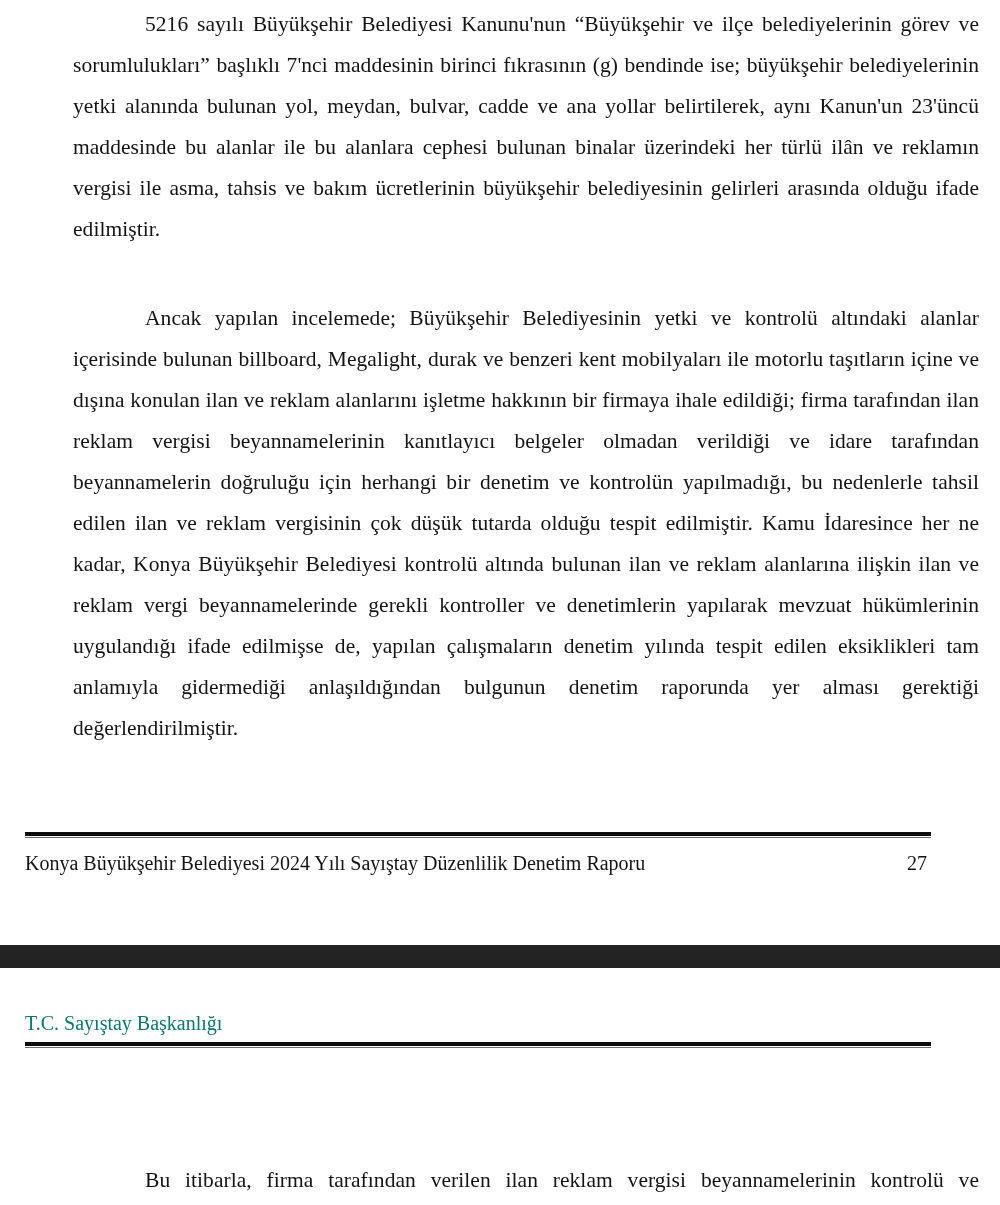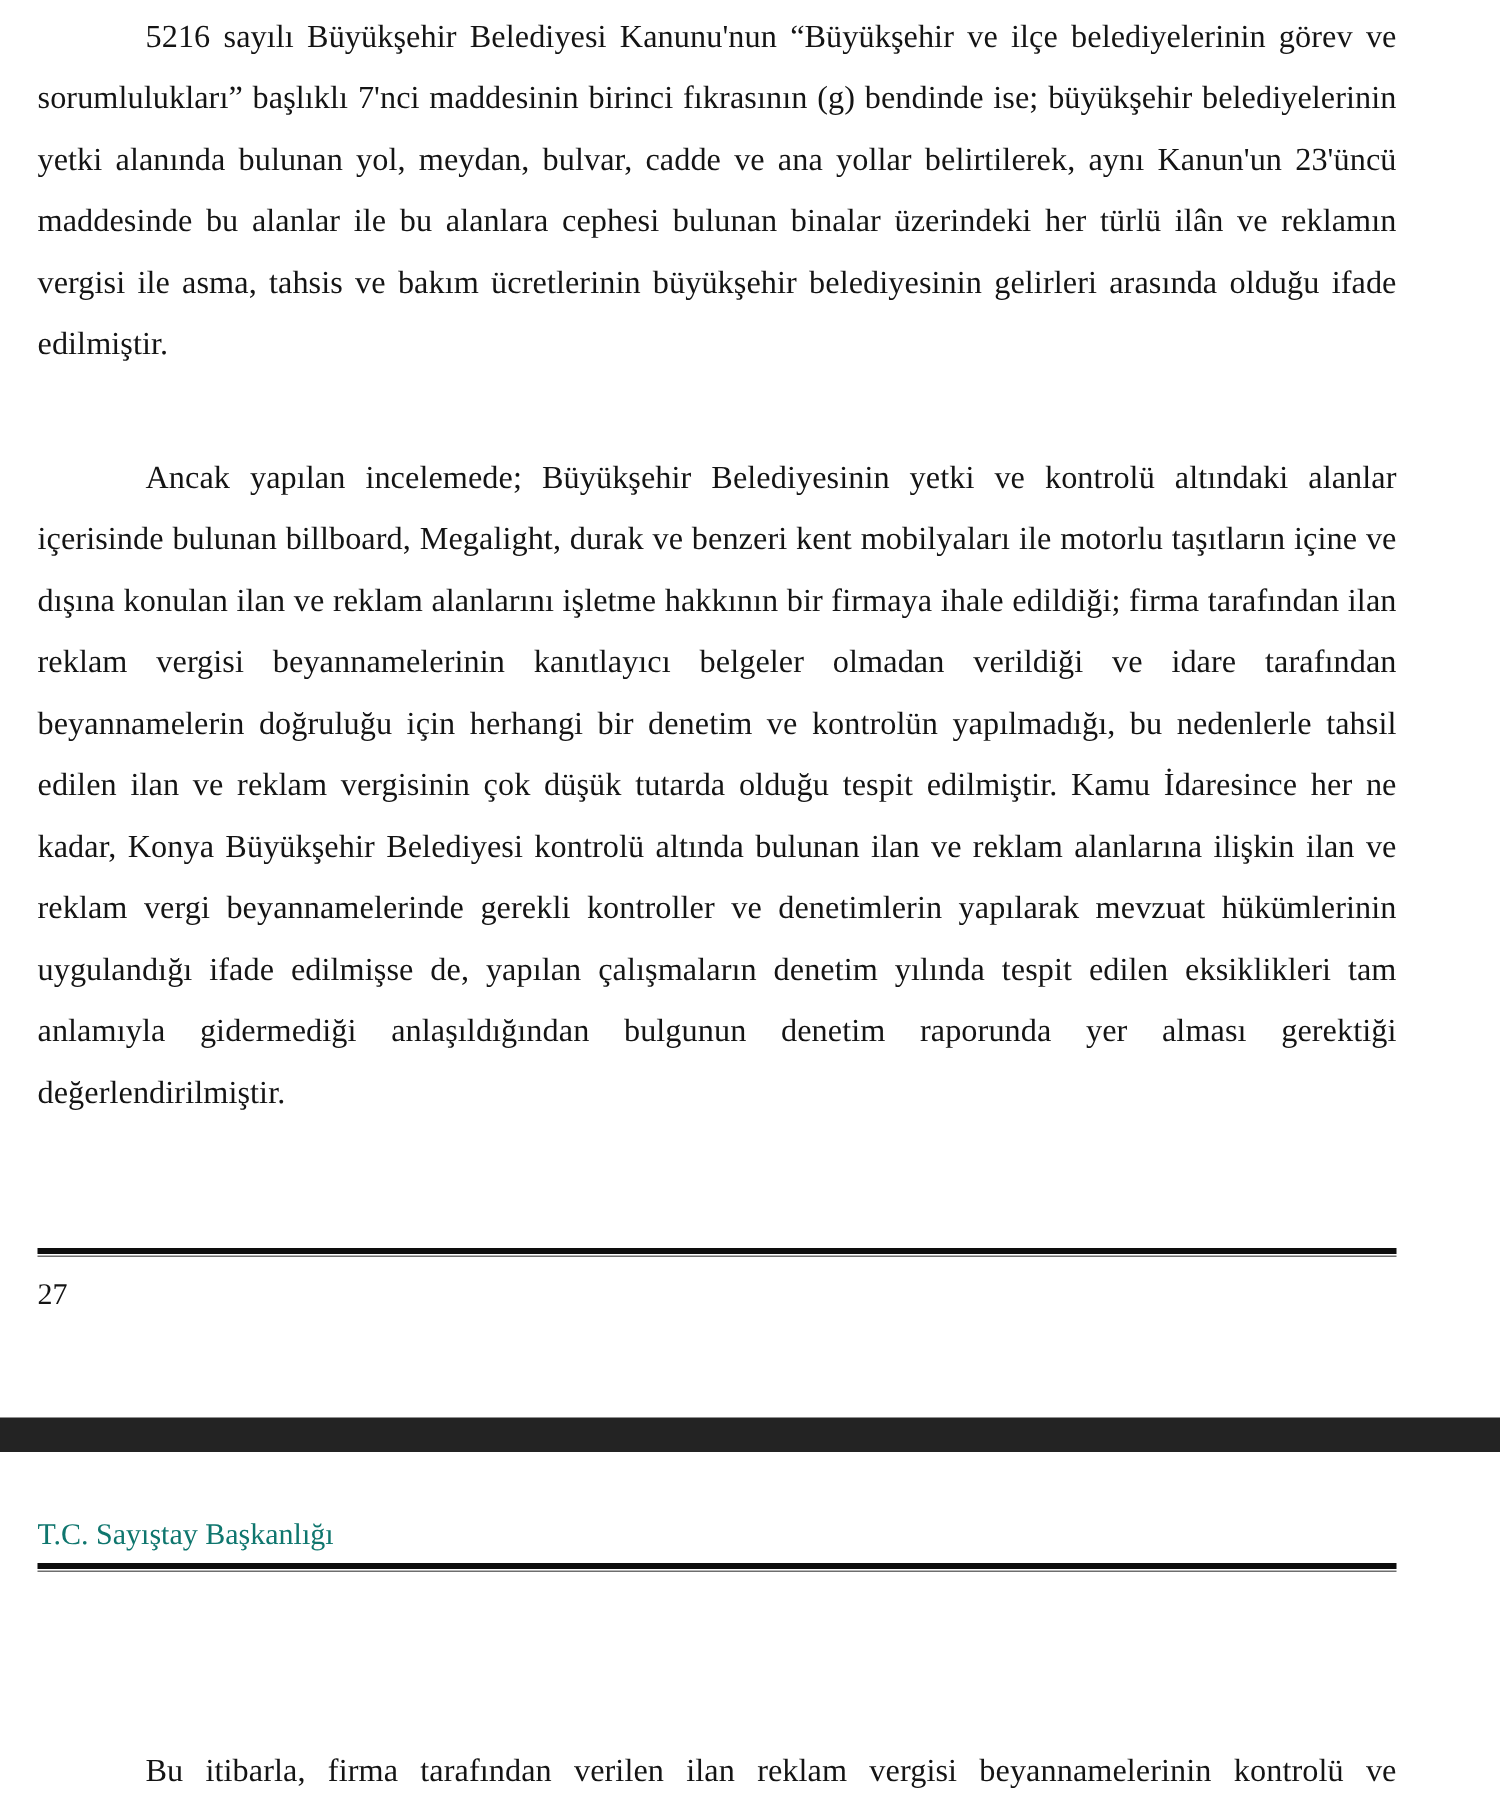--- a/index.html
+++ b/index.html
@@ -39,20 +39,21 @@
     margin: 0;
     padding: 0;
   }
 
   .para + .para {
     margin-top: 22px;
   }
 
   .indent {
     text-indent: 72px;
+    margin-left: 48px;
   }
 
   .text-col {
     position: absolute;
     left: 25px;
     width: 906px;
   }
 
   #para-1 { top: 4px; }
   #para-2 { top: 276px; }
@@ -148,20 +149,21 @@
   <p id="para-1" class="body-text para indent text-col">5216 sayılı Büyükşehir Belediyesi Kanunu'nun “Büyükşehir ve ilçe belediyelerinin görev ve sorumlulukları” başlıklı 7'nci maddesinin birinci fıkrasının (g) bendinde ise; büyükşehir belediyelerinin yetki alanında bulunan yol, meydan, bulvar, cadde ve ana yollar belirtilerek, aynı Kanun'un 23'üncü maddesinde bu alanlar ile bu alanlara cephesi bulunan binalar üzerindeki her türlü ilân ve reklamın vergisi ile asma, tahsis ve bakım ücretlerinin büyükşehir belediyesinin gelirleri arasında olduğu ifade edilmiştir.</p>
 
   <p id="para-2" class="body-text para indent text-col">Ancak yapılan incelemede; Büyükşehir Belediyesinin yetki ve kontrolü altındaki alanlar içerisinde bulunan billboard, Megalight, durak ve benzeri kent mobilyaları ile motorlu taşıtların içine ve dışına konulan ilan ve reklam alanlarını işletme hakkının bir firmaya ihale edildiği; firma tarafından ilan reklam vergisi beyannamelerinin kanıtlayıcı belgeler olmadan verildiği ve idare tarafından beyannamelerin doğruluğu için herhangi bir denetim ve kontrolün yapılmadığı, bu nedenlerle tahsil edilen ilan ve reklam vergisinin çok düşük tutarda olduğu tespit edilmiştir. Kamu İdaresince her ne kadar,  Konya Büyükşehir Belediyesi kontrolü altında bulunan ilan ve reklam alanlarına ilişkin ilan ve reklam vergi beyannamelerinde gerekli kontroller ve denetimlerin yapılarak mevzuat hükümlerinin uygulandığı ifade edilmişse de, yapılan çalışmaların denetim yılında tespit edilen eksiklikleri tam anlamıyla gidermediği anlaşıldığından bulgunun denetim raporunda yer alması gerektiği değerlendirilmiştir.</p>
 
   <div class="footer-rule">
     <div class="rule-thick"></div>
     <div class="rule-thin"></div>
   </div>
 
   <div class="footer-row">
+    <span class="footer-title">Konya Büyükşehir Belediyesi 2024 Yılı Sayıştay Düzenlilik Denetim Raporu</span>
     <span class="footer-page">27</span>
   </div>
 
 </div>
 
 <div class="page-break-bar"></div>
 
 <div class="page-two">
 
   <div class="header-row">

